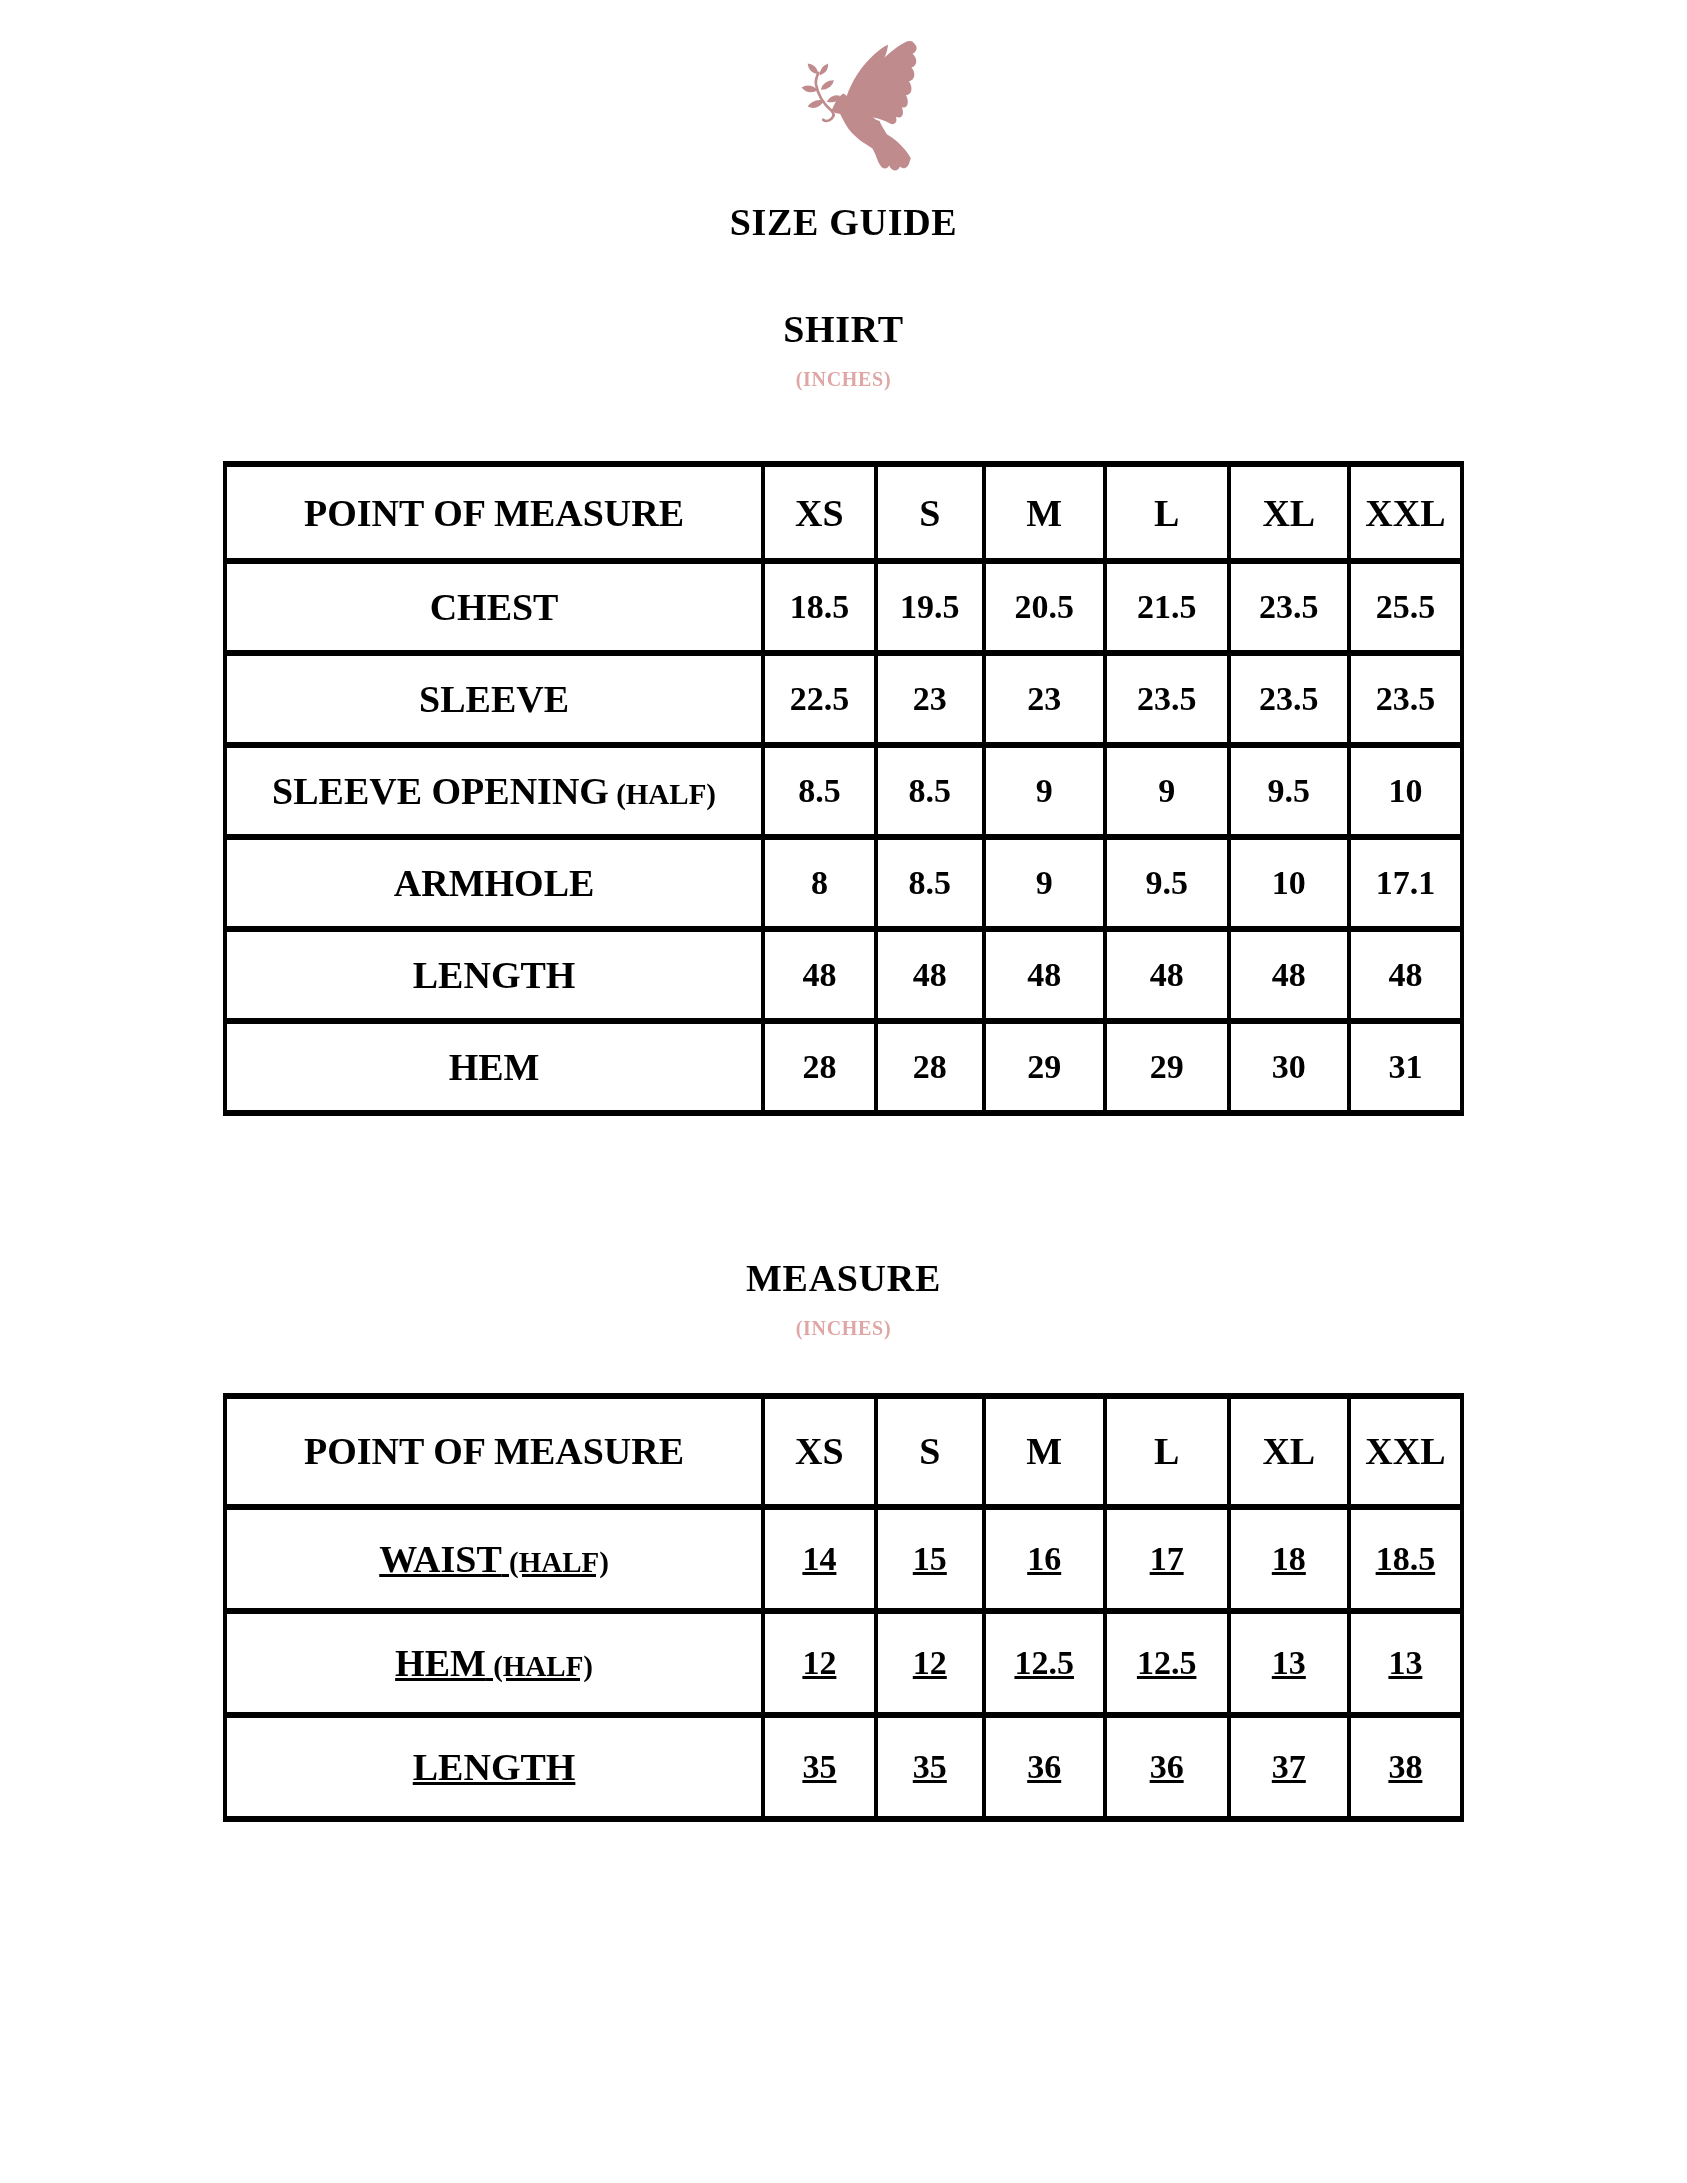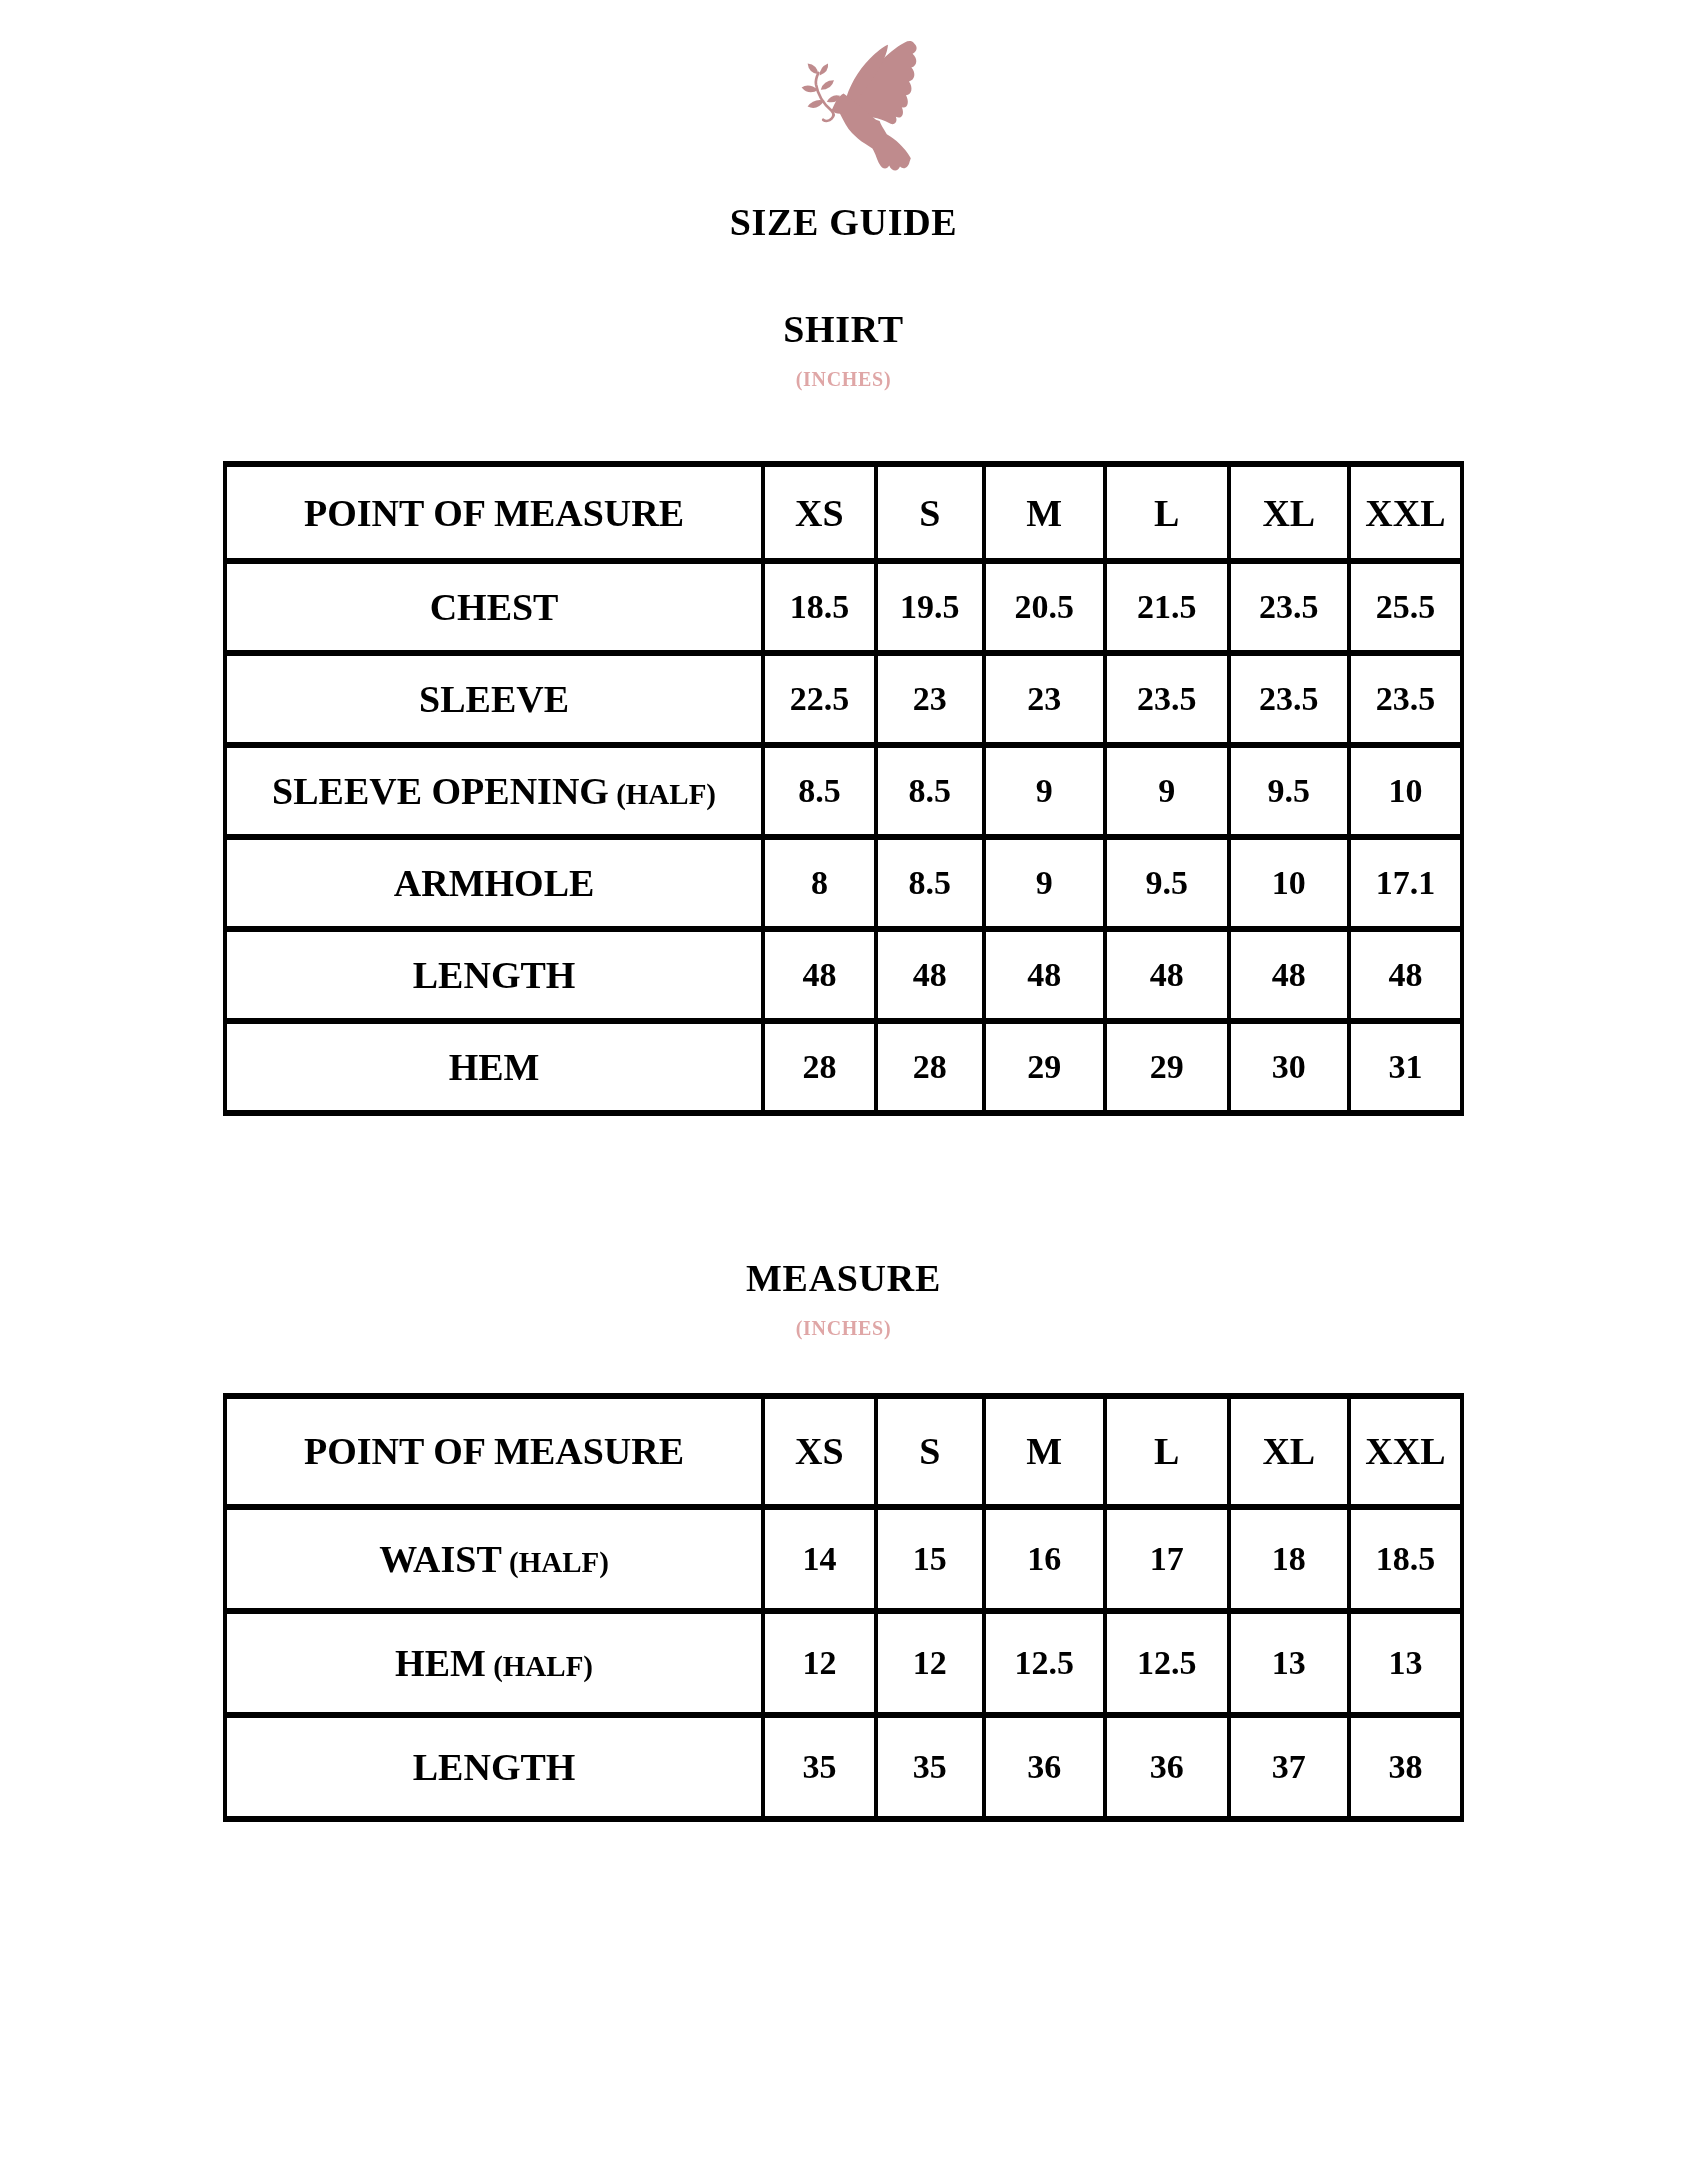--- a/index.html
+++ b/index.html
@@ -87,21 +87,21 @@
     font-size: 34px;
     font-weight: bold;
   }
   .measure-note {
     font-size: 29px;
     font-weight: bold;
   }
   .section-shirt   thead tr { height: 97px; }
   .section-shirt   tbody tr { height: 92px; }
   .section-trouser thead tr { height: 111px; }
-  .section-trouser tbody tr { height: 104px; }
+  .section-trouser tbody tr { height: 104px; text-decoration: underline; }
 </style>
 </head>
 <body>
 
 <div class="page">
 
   <div class="logo-wrap">
     <svg width="138" height="146" viewBox="0 0 230 240" xmlns="http://www.w3.org/2000/svg">
       <g fill="#bf8b8d">
 

